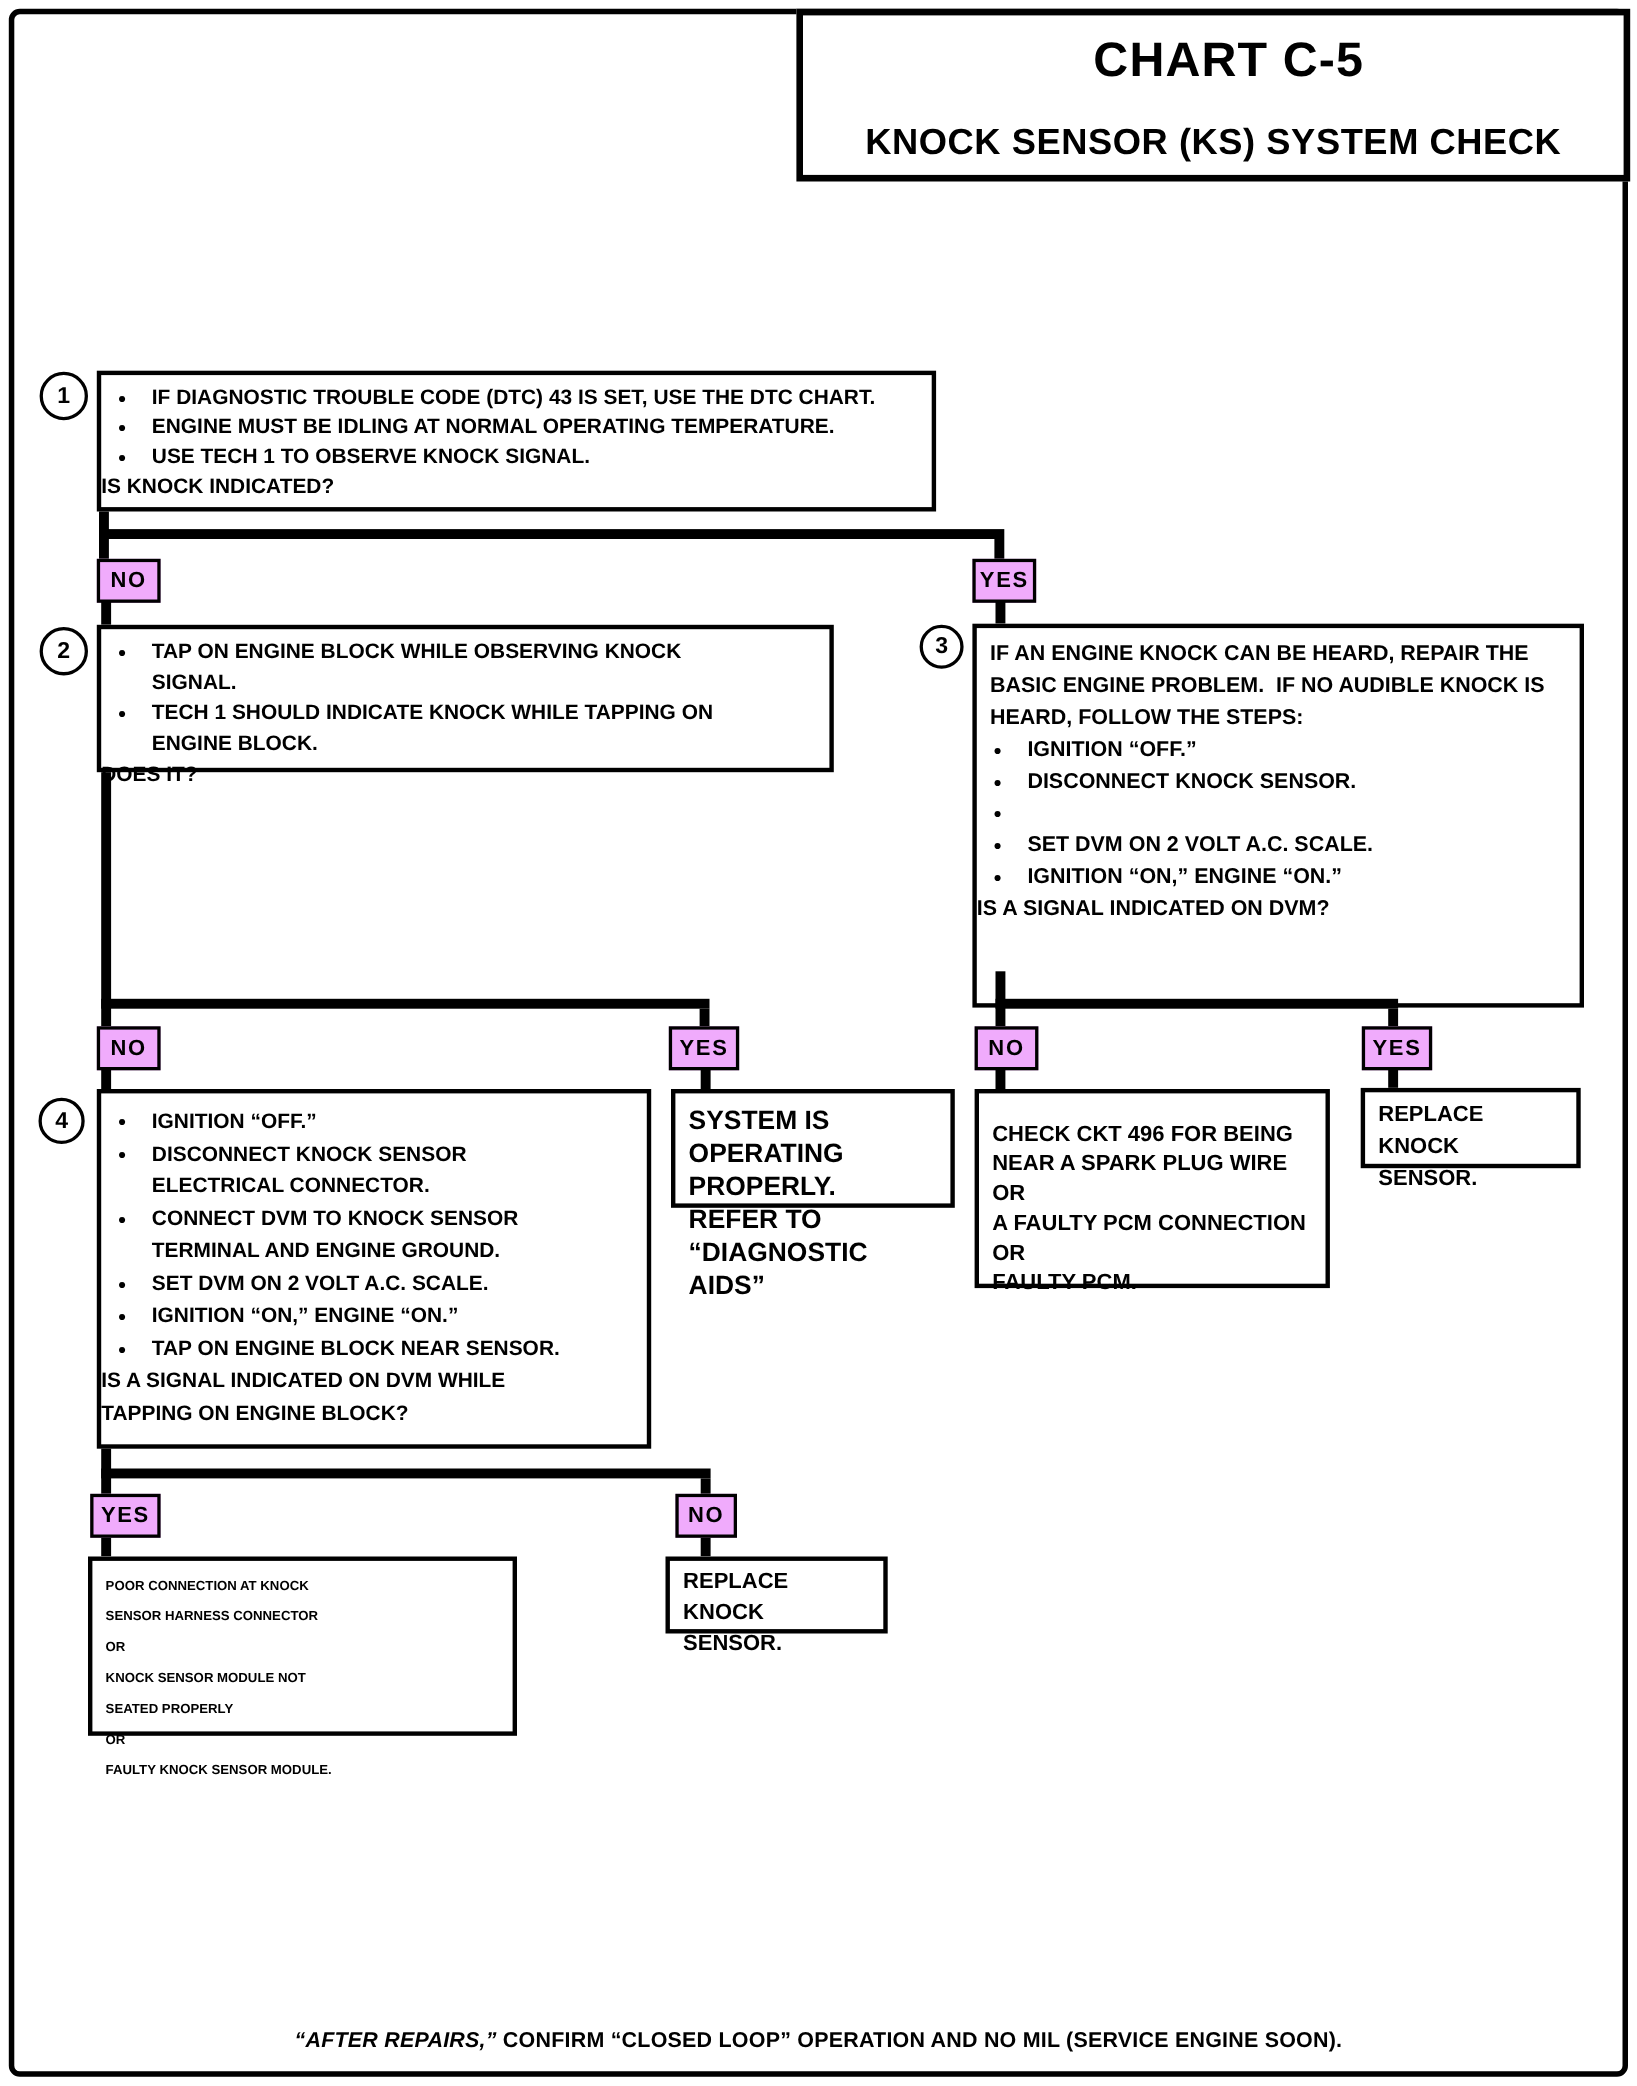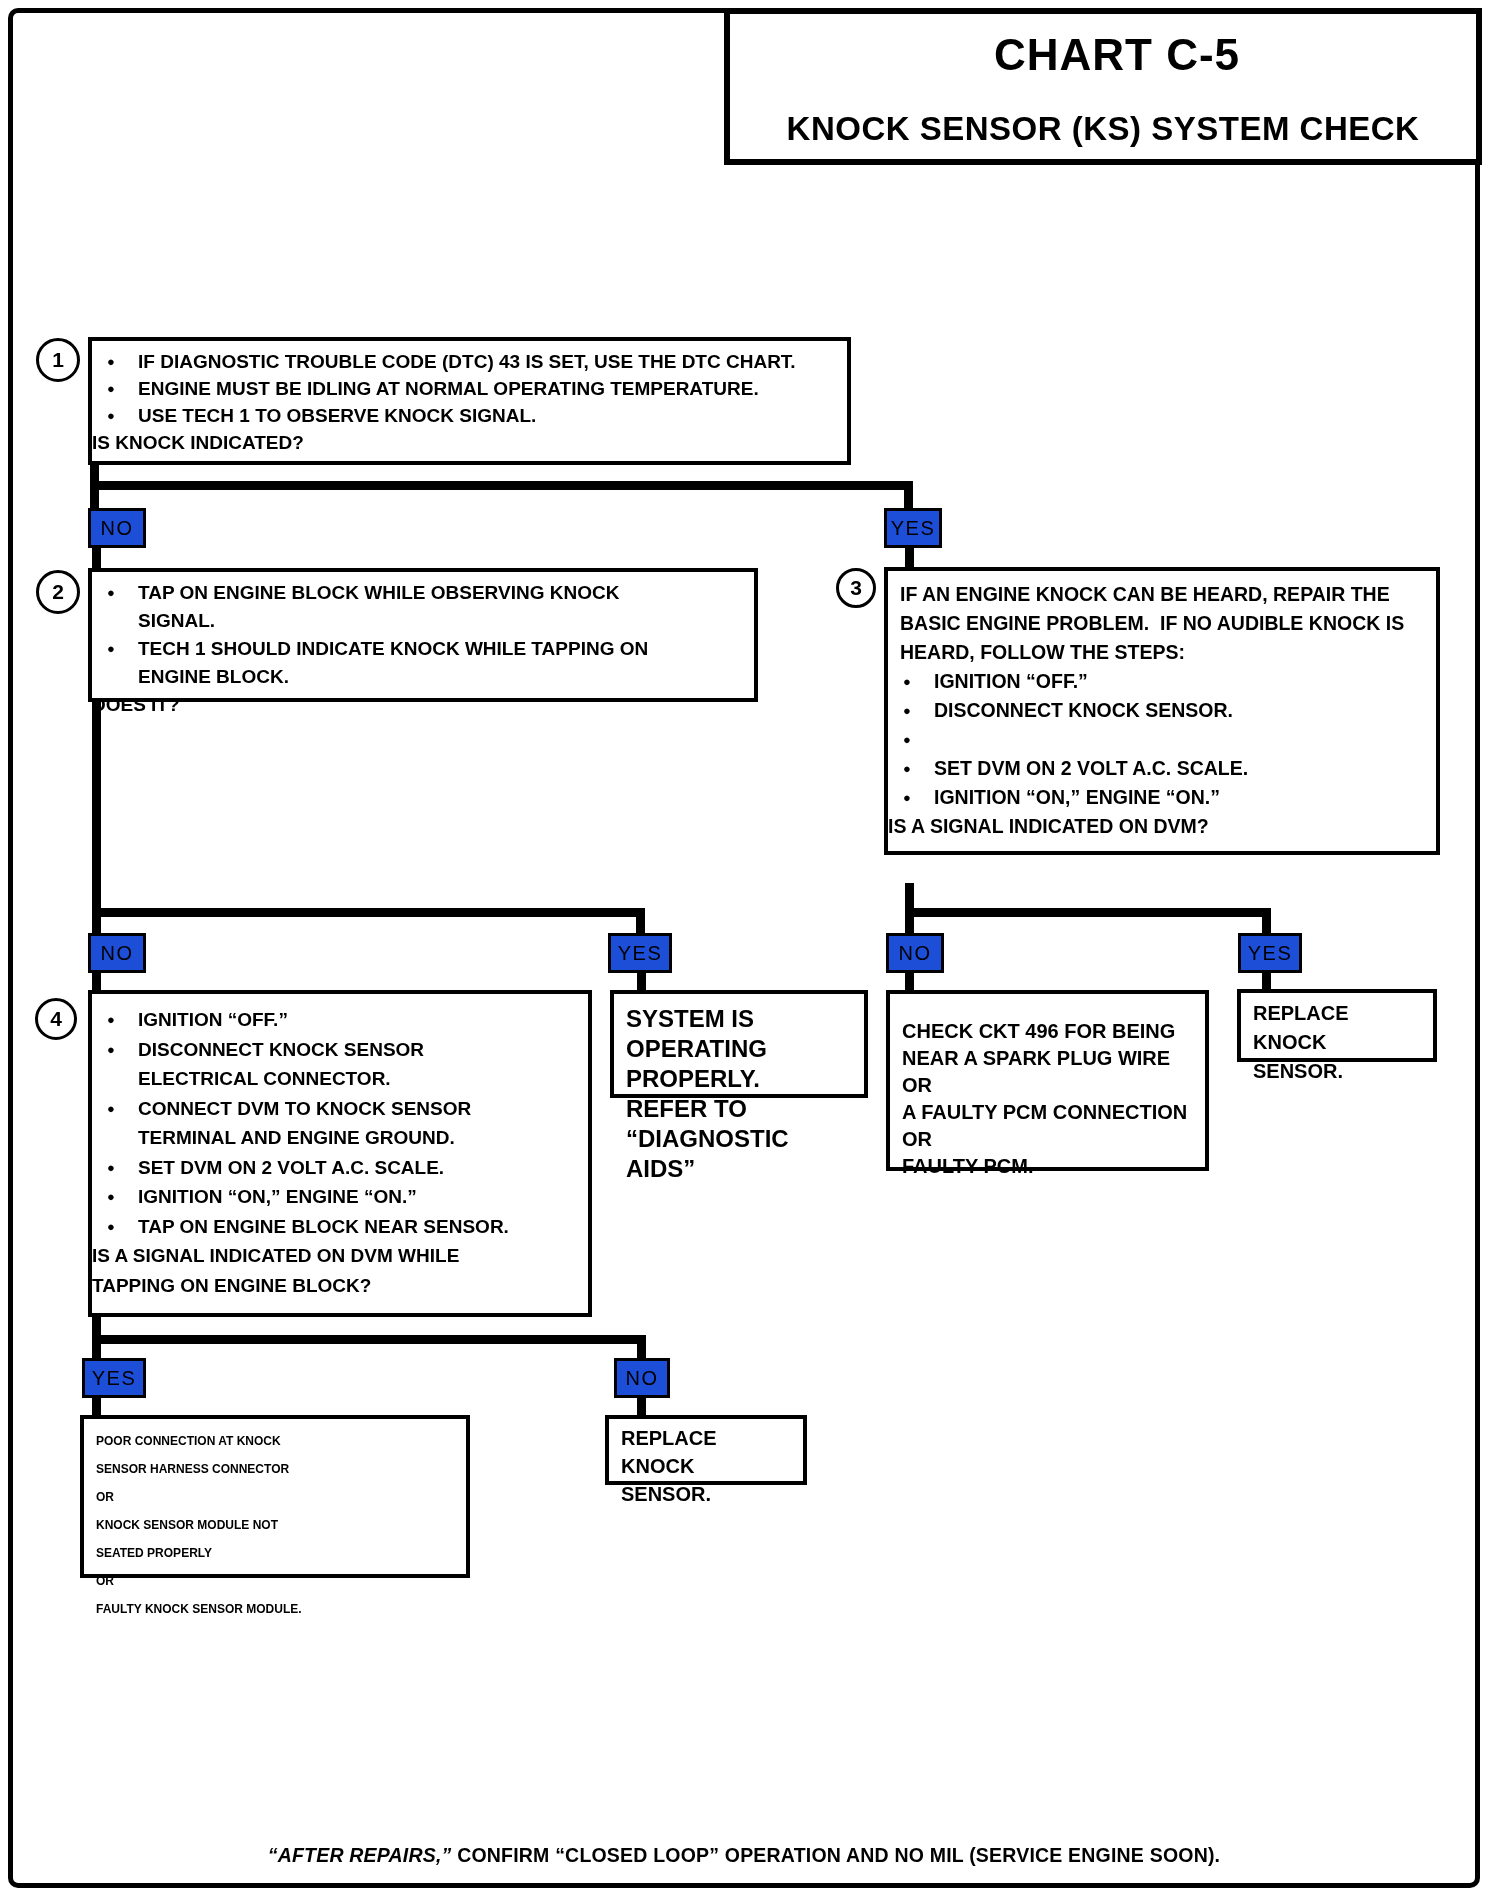--- a/index.html
+++ b/index.html
@@ -8,33 +8,33 @@
     font-family:"Liberation Sans","DejaVu Sans",sans-serif;color:#000;
   }
   .abs{position:absolute;box-sizing:border-box;}
   .page-border{left:8px;top:8px;width:1472px;height:1880px;border:5px solid #000;border-radius:10px;}
   .title-box{left:724px;top:8px;width:758px;height:157px;border:6px solid #000;background:#fff;text-align:center;}
   .title-main{margin-top:16px;font-size:44px;font-weight:700;letter-spacing:1px;padding-left:28px;}
   .title-sub{margin-top:30px;font-size:33px;font-weight:700;letter-spacing:0.5px;}
   .box{background:#fff;border:4px solid #000;font-weight:700;}
   .circ{border:3px solid #000;border-radius:50%;background:#fff;display:flex;align-items:center;justify-content:center;
         font-size:21px;font-weight:700;}
-  .lbl{border:3px solid #000;background:#1d4ed8;display:flex;align-items:center;justify-content:center;
-       font-size:20px;font-weight:400;letter-spacing:1.5px;}
+  .lbl{border:3px solid #000;background:#f0abfc;display:flex;align-items:center;justify-content:center;
+       font-size:20px;font-weight:700;letter-spacing:1.5px;}
   .ln{background:#000;}
   .brow{display:flex;}
   .blt{flex:0 0 46px;padding-left:15px;box-sizing:border-box;font-size:13px;}
   .btxt{flex:1;white-space:pre-wrap;}
   .q{white-space:pre-wrap;}
   .intro{padding-left:12px;padding-right:8px;white-space:pre-wrap;}
   .tline{white-space:pre-wrap;}
   #box1{left:88px;top:337px;width:763px;height:128px;font-size:19px;line-height:27px;padding-top:7px;}
   #box2{left:88px;top:568px;width:670px;height:134px;font-size:19px;line-height:28px;padding-top:7px;}
   #box2 .brow,#box2 .q{padding-right:85px;}
-  #box3{left:884px;top:567px;width:556px;height:288px;font-size:19.5px;line-height:29px;padding-top:9px;}
+  #box3{left:884px;top:567px;width:556px;height:349px;font-size:19.5px;line-height:29px;padding-top:9px;}
   #box3 .brow{padding-right:90px;}
   #box4{left:88px;top:990px;width:504px;height:327px;font-size:19px;line-height:29.5px;padding-top:11px;}
   #box4 .brow,#box4 .q{padding-right:72px;}
   .term{padding:8px 12px 0 12px;}
   #t-sysok{left:610px;top:990px;width:258px;height:108px;font-size:24px;line-height:30px;padding-top:10px;}
   #t-ckt{left:886px;top:990px;width:323px;height:181px;font-size:20px;line-height:27px;padding-top:24px;}
   #t-repl-r{left:1237px;top:989px;width:200px;height:73px;font-size:20px;line-height:29px;padding-top:6px;}
   #t-poor{left:80px;top:1415px;width:390px;height:163px;font-size:12px;line-height:28px;}
   #t-repl-b{left:605px;top:1415px;width:202px;height:70px;font-size:20px;line-height:28px;padding-top:5px;}
   .footer{left:0;right:0;top:1844px;text-align:center;font-size:19.5px;font-weight:700;letter-spacing:0.2px;}

